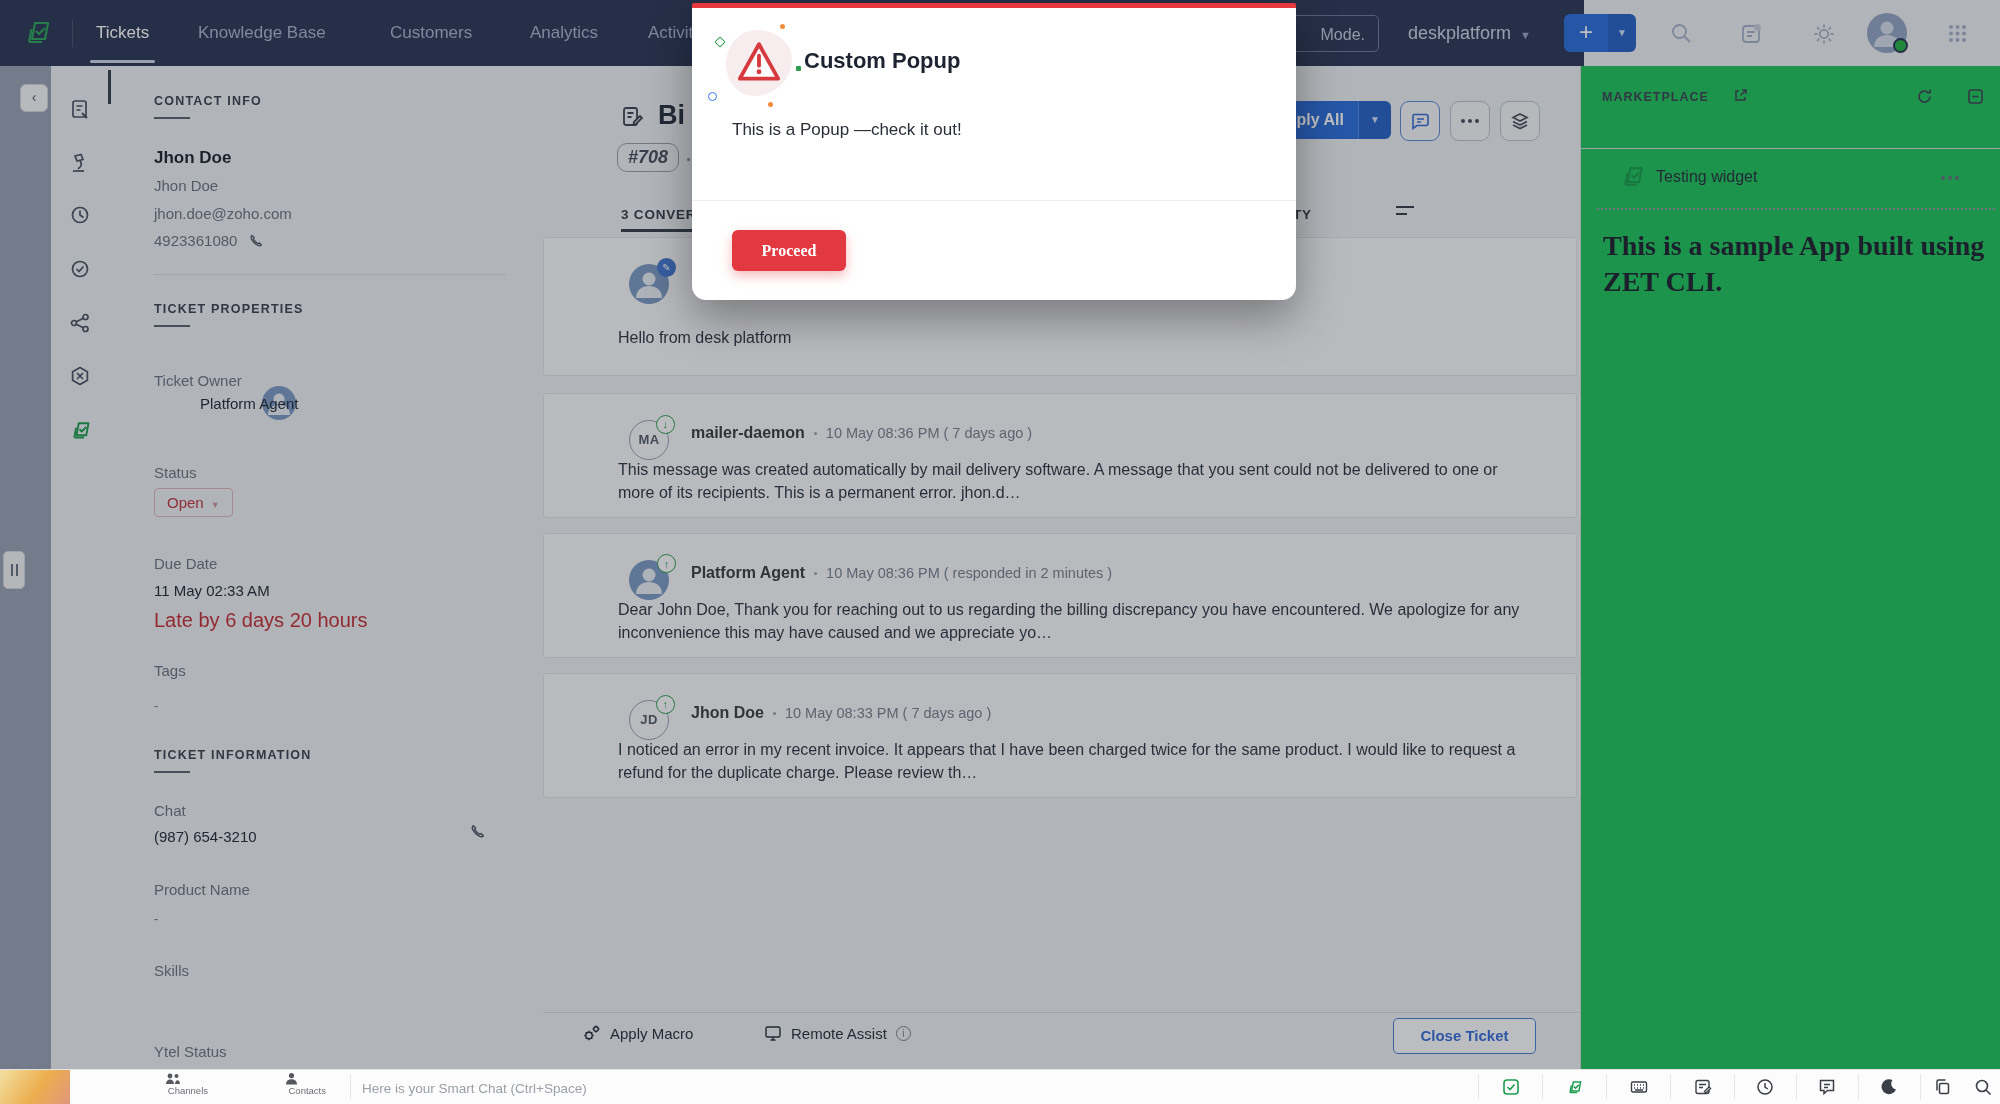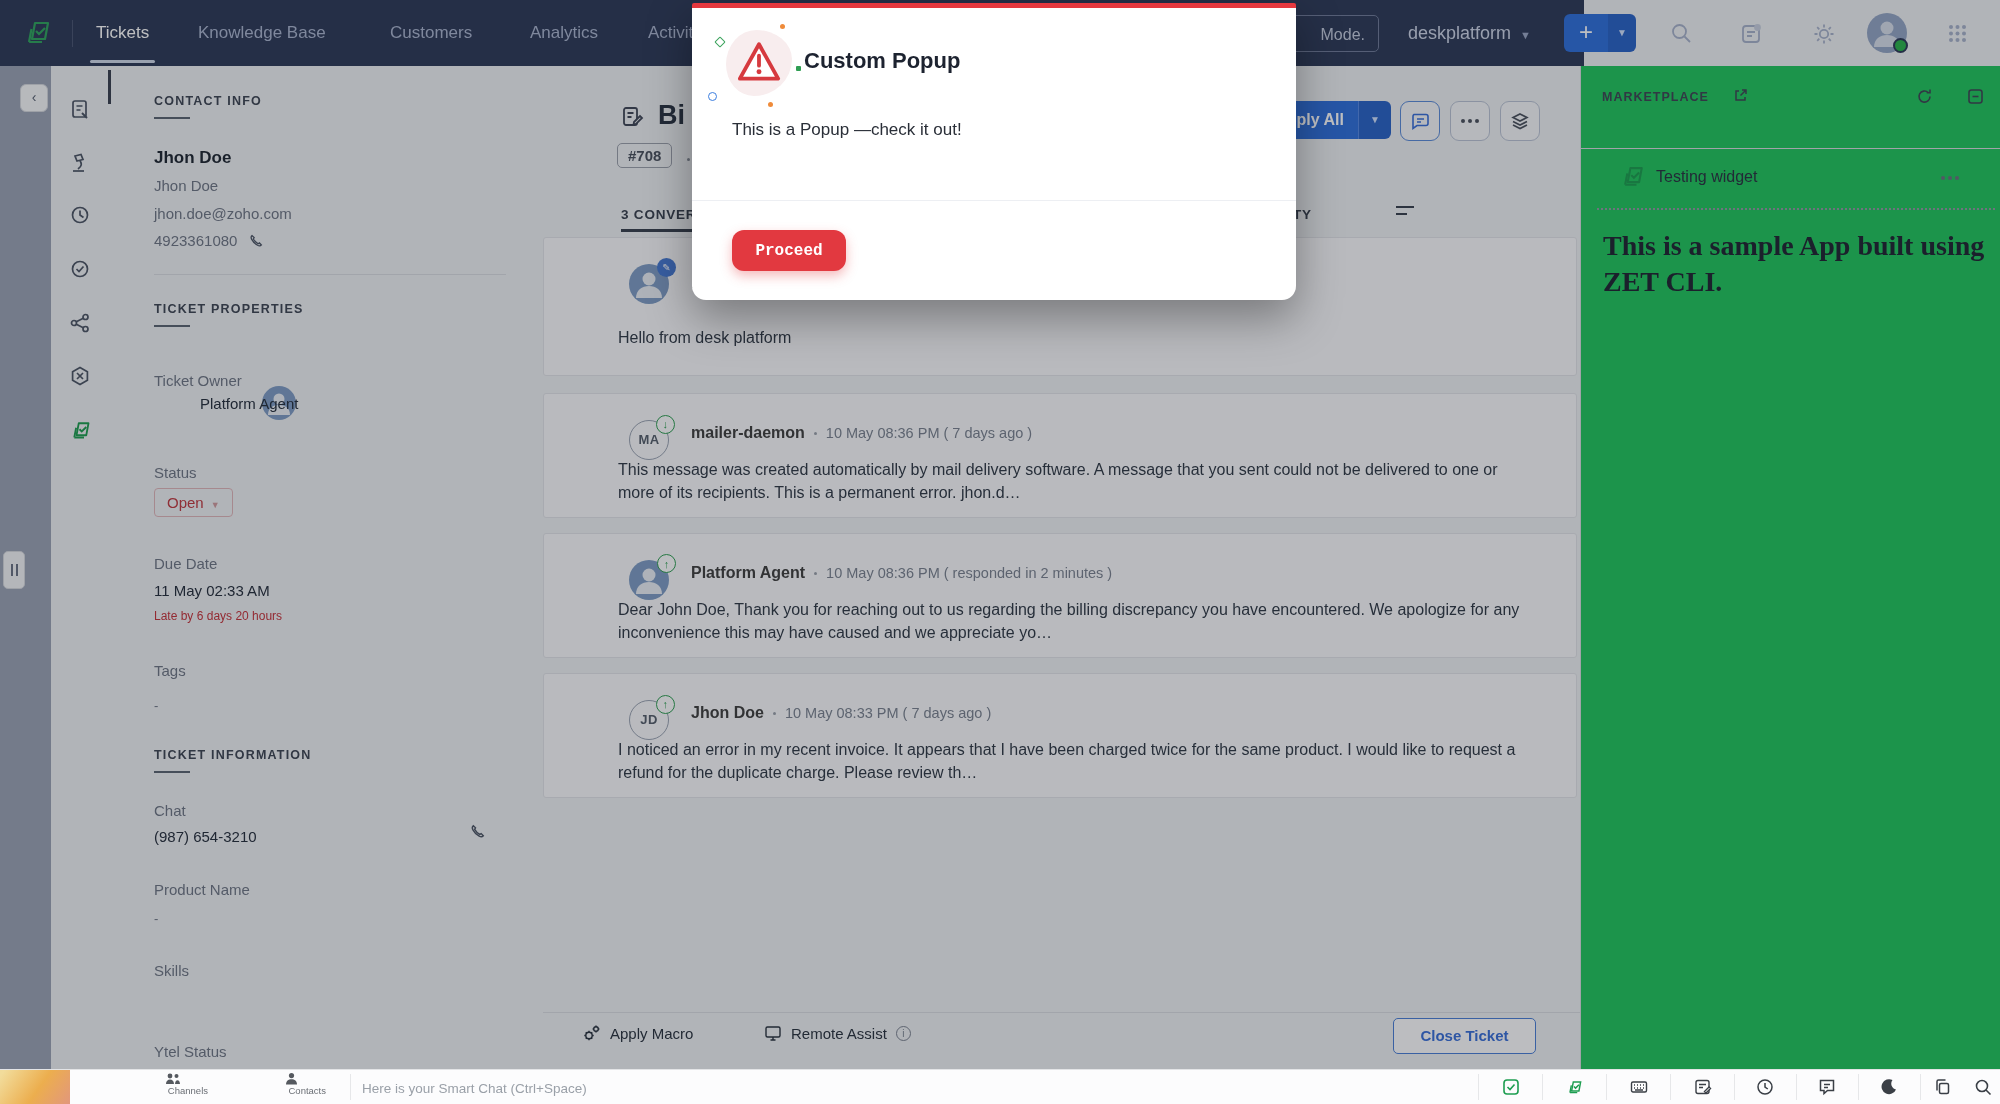--- a/index.html
+++ b/index.html
@@ -42,22 +42,22 @@
   .cp-value{font-size:15px;color:#262f3d;}
   .divider-h{position:absolute;left:46px;right:30px;height:1px;background:#d9dce1;}
   .status-pill{display:inline-block;border:1px solid #dfb6ba;border-radius:4px;padding:5px 12px;color:#bf3a41;font-size:15px;cursor:pointer;}
   .status-pill .caret{font-size:9px;color:#cf9a9e;margin-left:7px;}
   .owner-avatar{position:absolute;width:34px;height:34px;border-radius:50%;background:#7e9cc4;overflow:hidden;}
   .phone-glyph{display:inline-block;vertical-align:-2px;margin-left:7px;color:#4c5565;}
   
   .main-area{position:absolute;left:536px;top:66px;width:1044px;bottom:34px;background:#eef0f3;}
   .subject-icon{position:absolute;left:85px;top:39px;color:#3f4757;}
   .subject{position:absolute;left:122px;top:34px;font-size:27px;font-weight:700;color:#2a3342;}
-  .tid-badge{position:absolute;left:81px;top:77px;border:1.5px solid #9aa0ab;border-radius:5px;padding:3px 10px;
-    font-size:15px;font-weight:700;color:#4a515e;}
+  .tid-badge{position:absolute;left:81px;top:77px;border:1.5px solid #9aa0ab;border-radius:10px;padding:3px 10px;
+    font-size:18px;font-weight:700;color:#4a515e;font-style:italic;}
   .tid-dot{position:absolute;left:151px;top:92px;width:3px;height:3px;border-radius:50%;background:#858c98;}
   .tab-conv{position:absolute;left:85px;top:141px;font-size:13.5px;font-weight:700;letter-spacing:.8px;color:#39414f;cursor:pointer;}
   .tab-conv::after{content:"";position:absolute;left:0;right:0;bottom:-10px;height:3px;background:#39414f;}
   .tab-act{position:absolute;left:708px;top:141px;font-size:13.5px;font-weight:700;letter-spacing:.8px;color:#39414f;cursor:pointer;}
   .sort-icon{position:absolute;left:860px;top:140px;cursor:pointer;}
   .sort-icon i{display:block;height:2px;background:#39414f;margin-bottom:5px;}
   .reply-btn{position:absolute;left:699px;top:35px;width:156px;height:38px;border-radius:6px;overflow:hidden;display:flex;cursor:pointer;}
   .reply-main{flex:1;background:#2f6fdb;color:#fff;font-size:16px;font-weight:700;text-align:right;line-height:38px;padding-right:14px;}
   .reply-caret{width:32px;background:#2a63c6;color:#cfe0fb;font-size:10px;text-align:center;line-height:38px;border-left:1px solid #5588e2;}
   .sq-btn{position:absolute;top:35px;width:38px;height:38px;border-radius:9px;border:1px solid #b9c2d4;
@@ -105,22 +105,22 @@
   .backdrop{position:absolute;left:0;top:0;width:2000px;height:1070px;background:rgba(15,18,26,.27);z-index:40;}
   .popup{position:absolute;left:692px;top:3px;width:604px;height:297px;background:#fff;border-top:5px solid #e5383f;
     border-radius:2px 2px 14px 14px;box-shadow:0 18px 45px rgba(0,0,0,.35);z-index:60;box-sizing:border-box;}
   .pp-blob{position:absolute;left:34px;top:22px;width:66px;height:66px;background:#f8edee;
     border-radius:46% 54% 58% 42%/52% 44% 56% 48%;}
   .pp-tri{position:absolute;left:44px;top:32px;}
   .pp-dot{position:absolute;border-radius:50%;}
   .pp-title{position:absolute;left:112px;top:40px;font-size:22px;font-weight:700;color:#1d2330;}
   .pp-body{position:absolute;left:40px;top:112px;font-size:17px;color:#2a2f38;}
   .pp-rule{position:absolute;left:0;right:0;top:192px;height:1px;background:#edeff3;}
-  .proceed{position:absolute;left:40px;top:222px;width:114px;height:41px;background:#e23940;border:none;border-radius:12px;
-    color:#fff;font-size:16px;font-weight:700;font-family:Liberation Mono, monospace;cursor:pointer;
+  .proceed{position:absolute;left:40px;top:222px;width:114px;height:41px;background:#e23940;border:none;border-radius:6px;
+    color:#fff;font-size:16px;font-weight:700;font-family:Liberation Serif, serif;cursor:pointer;
     box-shadow:0 5px 12px rgba(226,57,64,.35);}
   
   .taskbar{position:absolute;left:0;bottom:0;width:2000px;height:34px;background:#fcfcfd;border-top:1px solid #e3e4e6;z-index:80;}
   .zia-grad{position:absolute;left:0;top:0;width:70px;height:34px;
     background:linear-gradient(125deg,#f2dc9b 5%,#ecae4e 55%,#e2977c 100%);cursor:pointer;}
   .tb-tab{position:absolute;top:2px;width:70px;text-align:right;color:#55595f;cursor:pointer;}
   .tb-tab .lab{font-size:9.5px;margin-top:0px;color:#6b6f75;}
   .tb-sep{position:absolute;top:4px;width:1px;height:26px;background:#e6e7e9;}
   .chat-input{position:absolute;left:360px;top:0;width:900px;height:34px;border:none;outline:none;background:transparent;
     font-size:13.5px;color:#3a3f46;font-family:"Liberation Sans",sans-serif;}
@@ -287,21 +287,21 @@
     </span>
     <div class="cp cp-value" style="top:329px;left:92px">Platform Agent</div>
 
     <div class="cp cp-label" style="top:398px">Status</div>
     <div class="cp" style="top:422px">
       <span class="status-pill"><span>Open</span><span class="caret">▼</span></span>
     </div>
 
     <div class="cp cp-label" style="top:489px">Due Date</div>
     <div class="cp cp-value" style="top:516px">11 May 02:33 AM</div>
-    <div class="cp" style="top:543px;font-size:12px;color:#c4343c">Late by 6 days 20 hours</div>
+    <div class="cp" style="top:543px;font-size:20px;color:#c4343c">Late by 6 days 20 hours</div>
 
     <div class="cp cp-label" style="top:596px">Tags</div>
     <div class="cp cp-label" style="top:632px;font-size:13px">-</div>
 
     <div class="cp" style="top:682px">
       <div class="sec-head">TICKET INFORMATION</div>
         <div class="sec-rule"></div>
     </div>
     <div class="cp cp-label" style="top:736px">Chat</div>
     <div class="cp cp-value" style="top:762px">(987) 654-3210</div>

